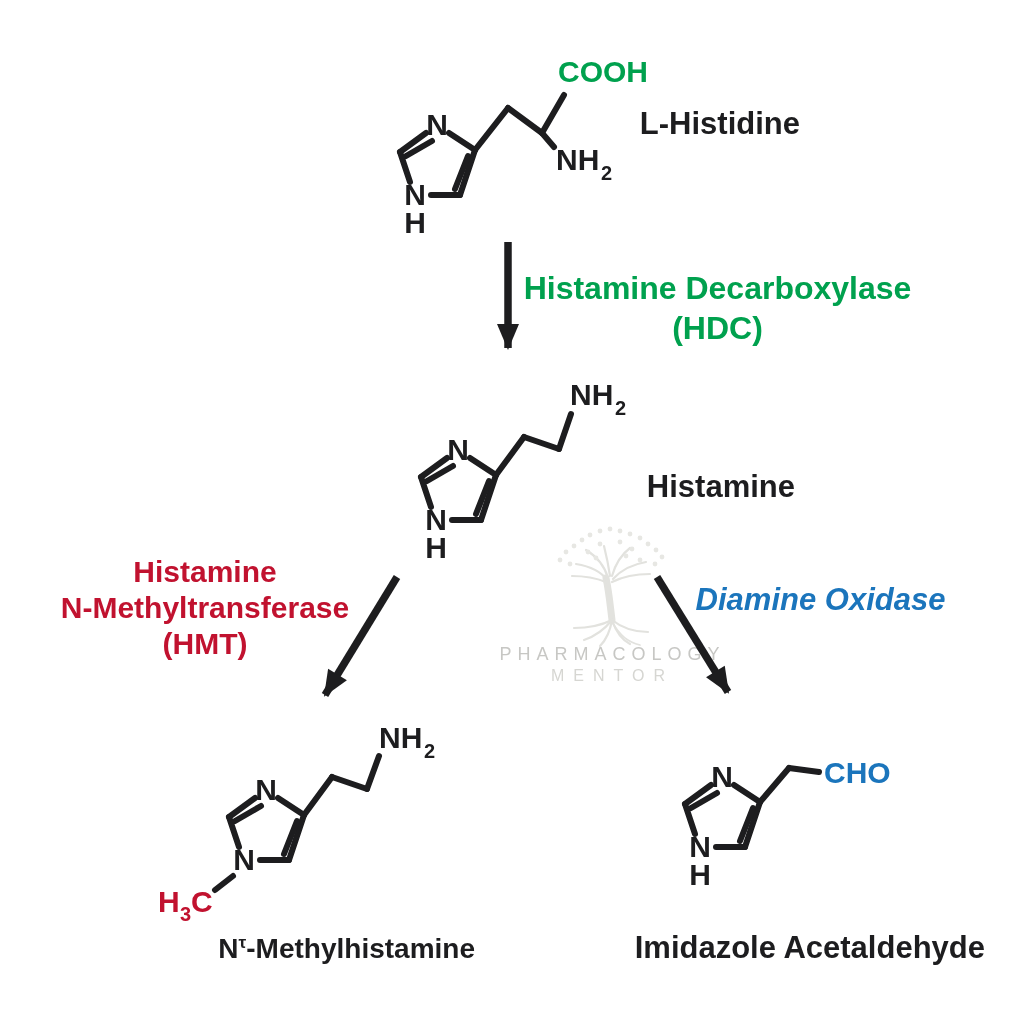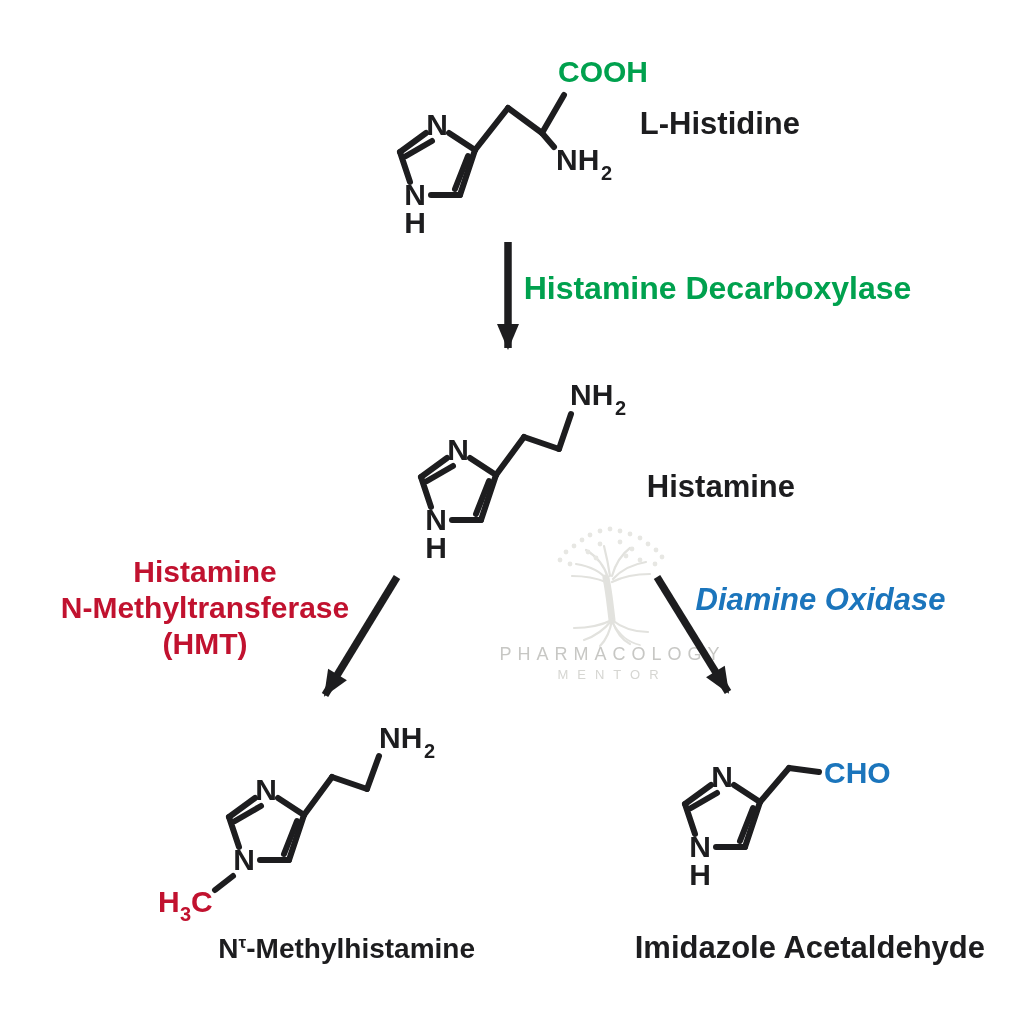--- a/index.html
+++ b/index.html
@@ -10,21 +10,21 @@
   .abs{position:absolute;}
   .lbl{font-weight:700;color:#1d1d1f;}
   .mol-name{font-size:31px;text-align:right;z-index:2;}
   .enzyme{font-weight:700;text-align:center;z-index:2;}
   .enzyme-hdc{color:#00a14e;font-size:32px;line-height:40px;}
   .enzyme-hmt{color:#c1122f;font-size:30px;line-height:36px;}
   .enzyme-dao{color:#1b75bc;font-size:31px;line-height:39px;}
   #structure-layer{position:absolute;left:0;top:0;z-index:1;}
   #watermark{z-index:0;}
   .wm-brand{color:#c7c7c4;font-size:18px;letter-spacing:6px;font-weight:400;text-align:center;}
-  .wm-sub{color:#d6d6d2;font-size:13px;letter-spacing:9px;font-weight:400;text-align:center;}
+  .wm-sub{color:#d6d6d2;font-size:16px;letter-spacing:9px;font-weight:400;text-align:center;}
   svg text{font-family:"Liberation Sans", sans-serif;font-weight:700;}
   .atom{font-size:30px;fill:#1d1d1f;}
   .atom-sub{font-size:20px;fill:#1d1d1f;}
   .atom-green{fill:#00a14e;}
   .atom-blue{fill:#1b75bc;}
   .atom-red{fill:#c1122f;}
   sup{font-size:0.62em;}
 </style>
 </head>
 <body>
@@ -177,20 +177,21 @@
 
   <div class="abs lbl mol-name" style="left:635px;top:106px;width:165px;">L-Histidine</div>
   <div class="abs lbl mol-name" style="left:635px;top:469px;width:160px;">Histamine</div>
   <div class="abs lbl mol-name" style="left:135px;top:932px;width:340px;font-size:28px;">
     <span>N</span><sup>τ</sup><span>-Methylhistamine</span>
   </div>
   <div class="abs lbl mol-name" style="left:615px;top:930px;width:370px;">Imidazole Acetaldehyde</div>
 
   <div class="abs enzyme enzyme-hdc" style="left:520px;top:268px;width:395px;">
     <div>Histamine Decarboxylase</div>
+    <div>(HDC)</div>
   </div>
   <div class="abs enzyme enzyme-hmt" style="left:45px;top:554px;width:320px;">
     <div>Histamine</div>
     <div>N-Methyltransferase</div>
     <div>(HMT)</div>
   </div>
   <div class="abs enzyme enzyme-dao" style="left:668px;top:580px;width:305px;font-style:italic;">
     <div>Diamine Oxidase</div>
   </div>
 

